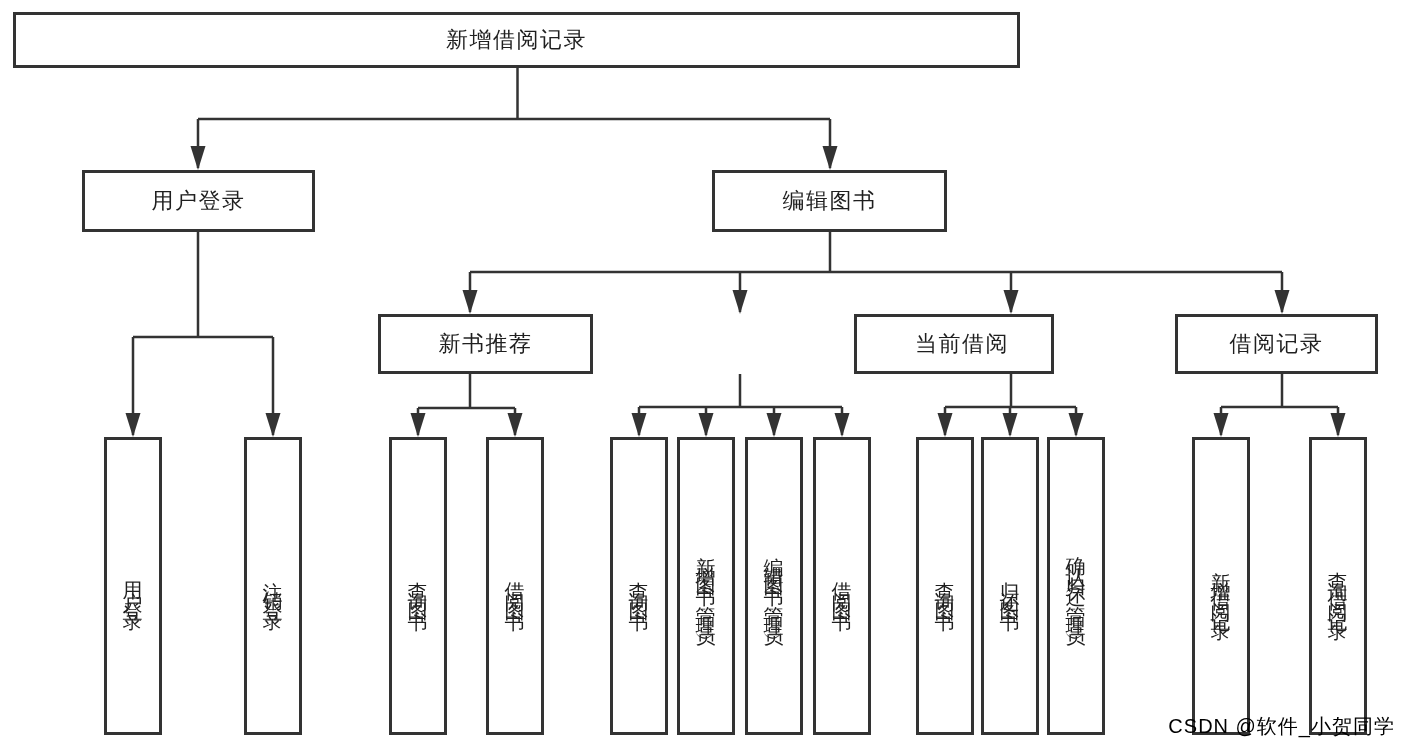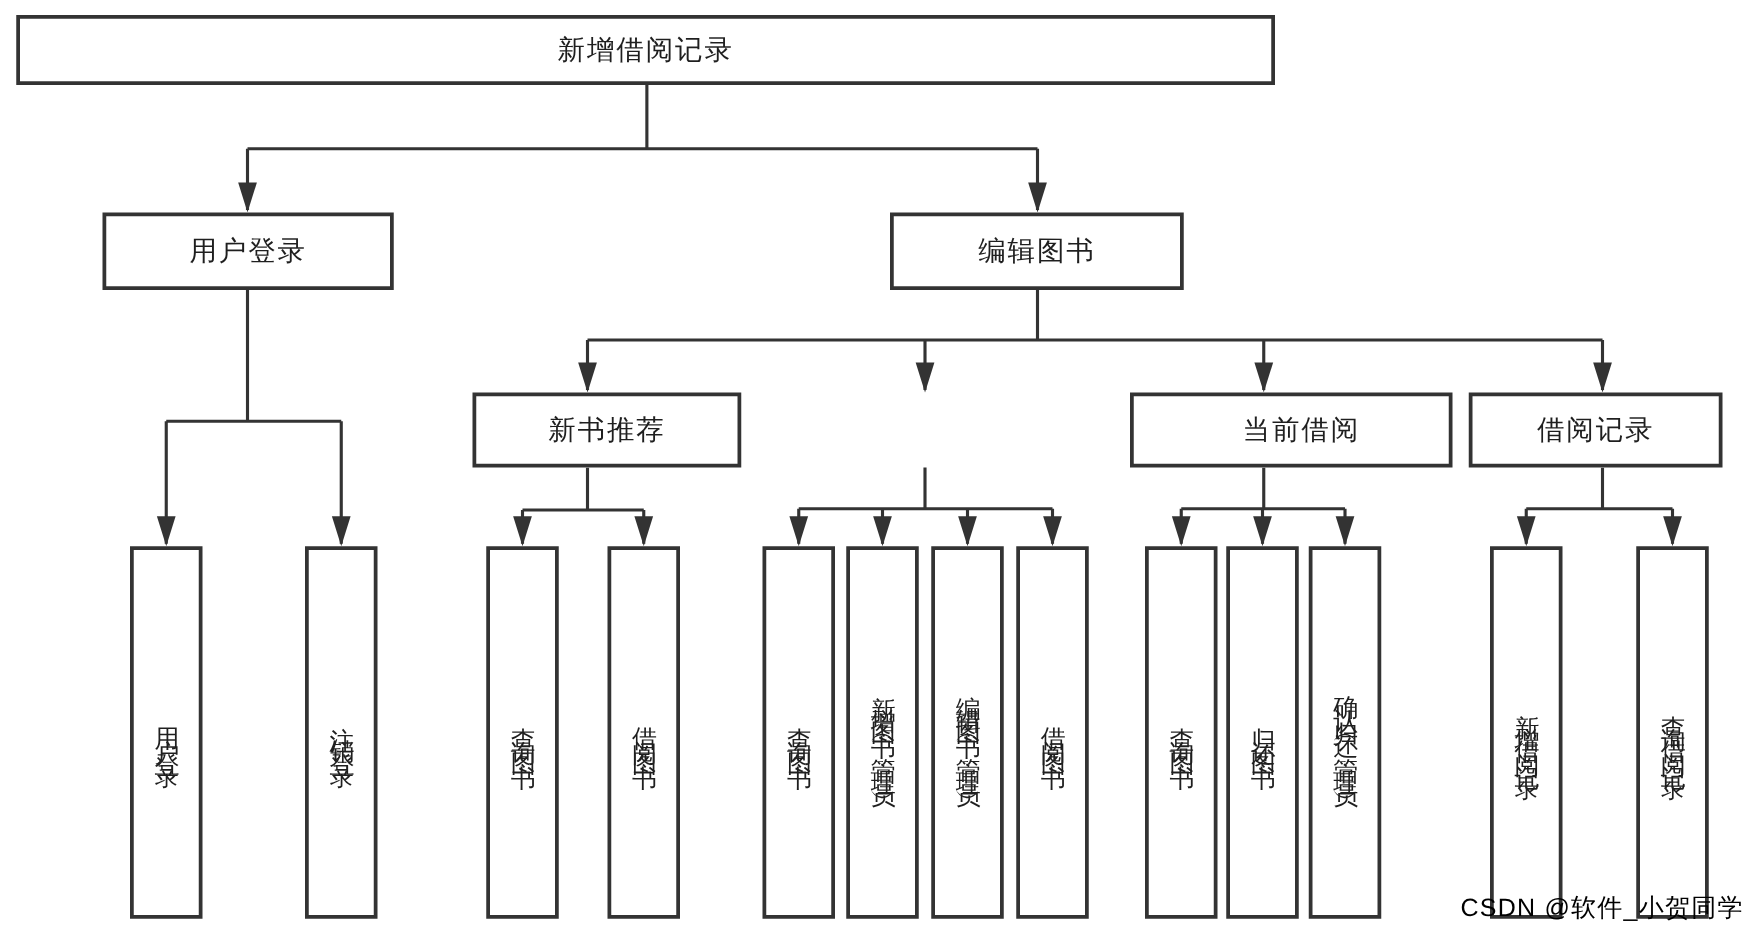--- a/index.html
+++ b/index.html
@@ -21,21 +21,21 @@
     display:block;
     writing-mode:vertical-rl;
     font-size:20px; letter-spacing:10px; line-height:1;
   }
   
   #n-root   { left:13px;  top:12px;  width:1007px; height:56px; }
   #n-ulogin { left:82px;  top:170px; width:233px;  height:62px; }
   #n-bmgmt  { left:712px; top:170px; width:235px;  height:62px; }
   #n-nbr    { left:362px;  top:314px; width:215px; height:60px;margin-left:16px; }
   #n-bb     { left:633px;  top:314px; width:215px; height:60px; }
-  #n-cb     { left:904px;  top:314px; width:258px; height:60px;padding-left:16px; }
+  #n-cb     { left:854px;  top:314px; width:200px; height:60px;padding-left:16px; }
   #n-br     { left:1175px; top:314px; width:203px; height:60px; }
   #l-ulogin { left:104px; }
   #l-logout { left:244px; }
   #l-nbr-q  { left:389px; }
   #l-nbr-b  { left:486px; }
   #l-bb-q   { left:610px; }
   #l-bb-a   { left:677px; }
   #l-bb-e   { left:745px; }
   #l-bb-b   { left:813px; }
   #l-cb-q   { left:916px; }

